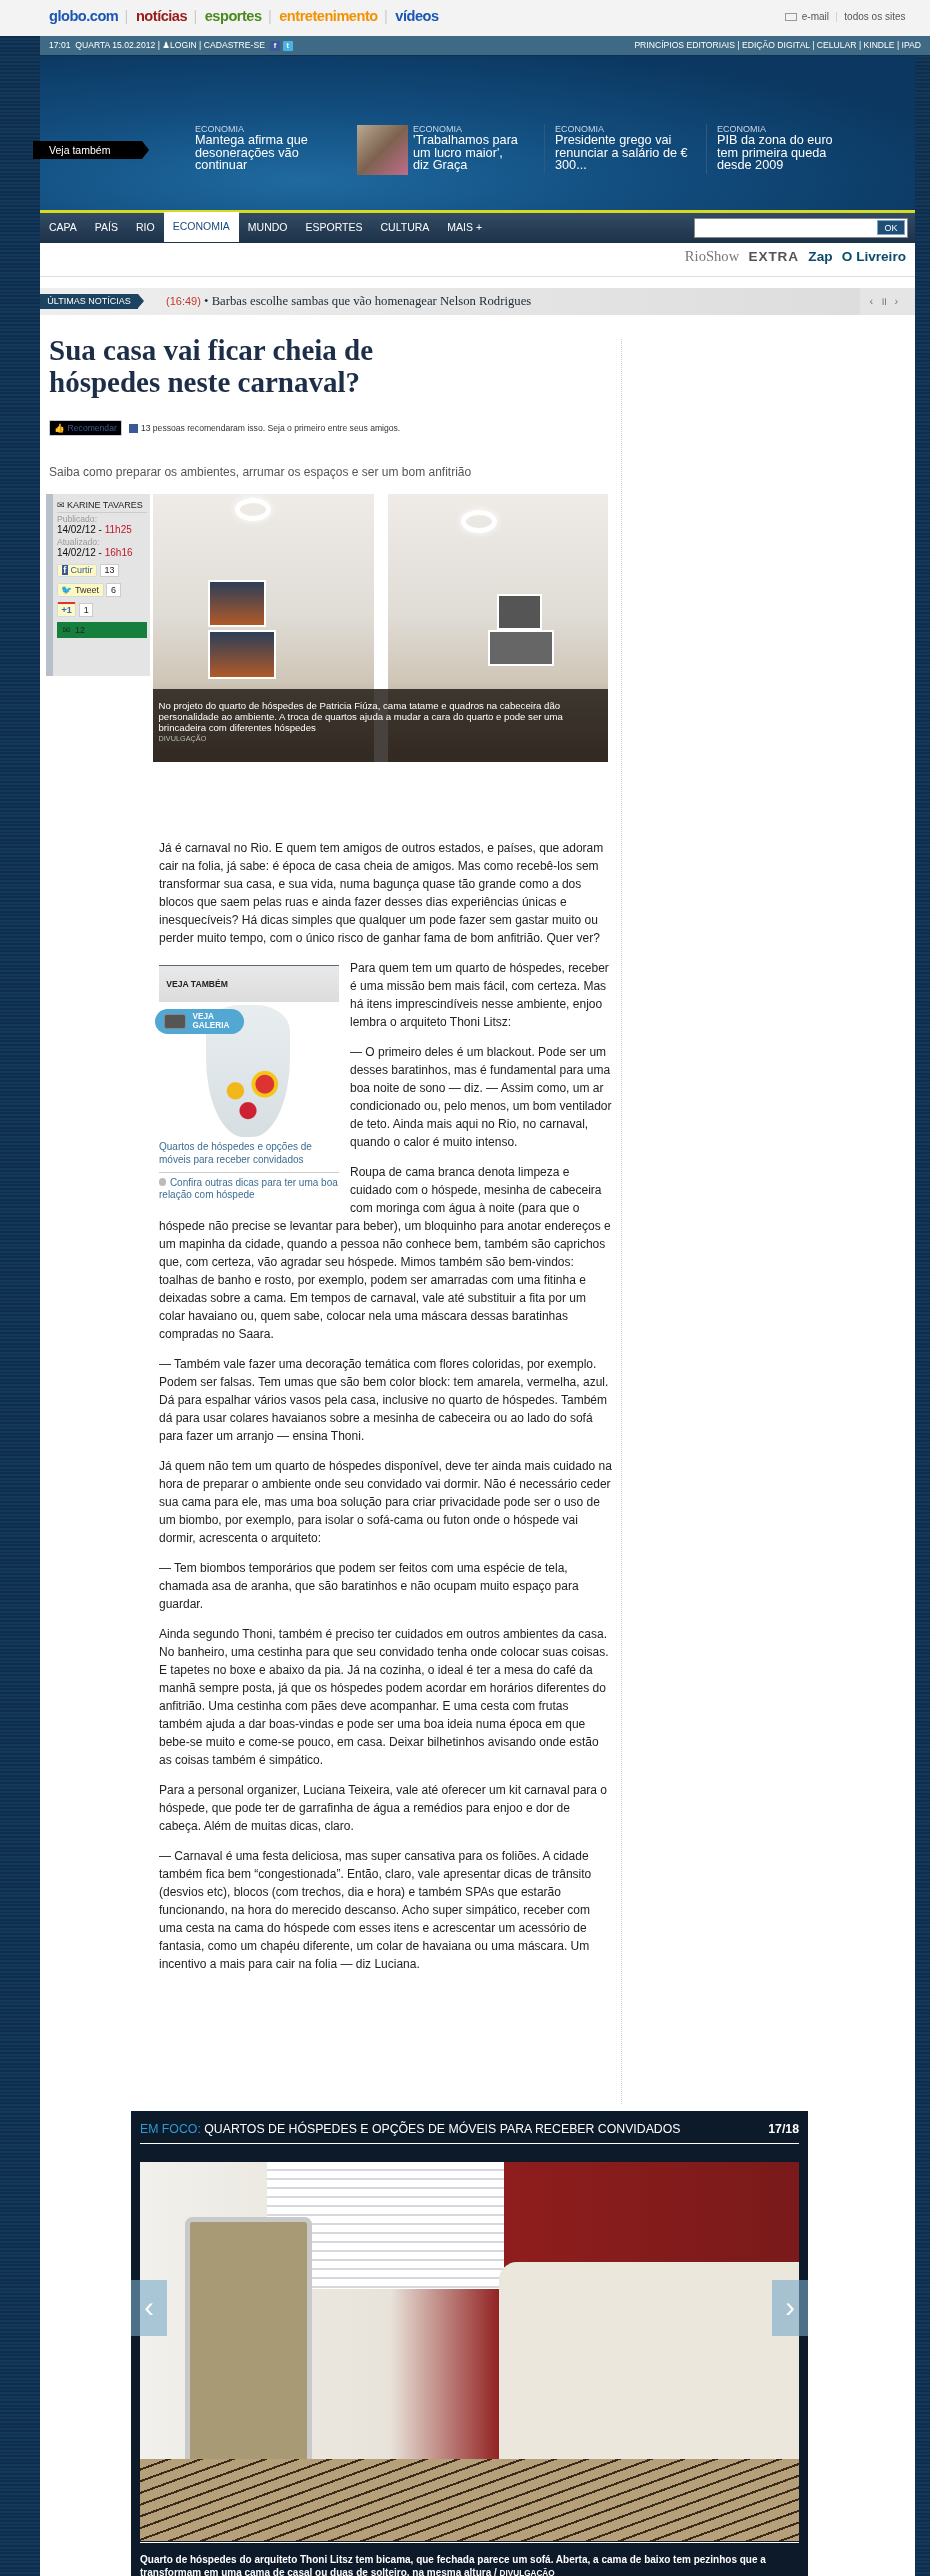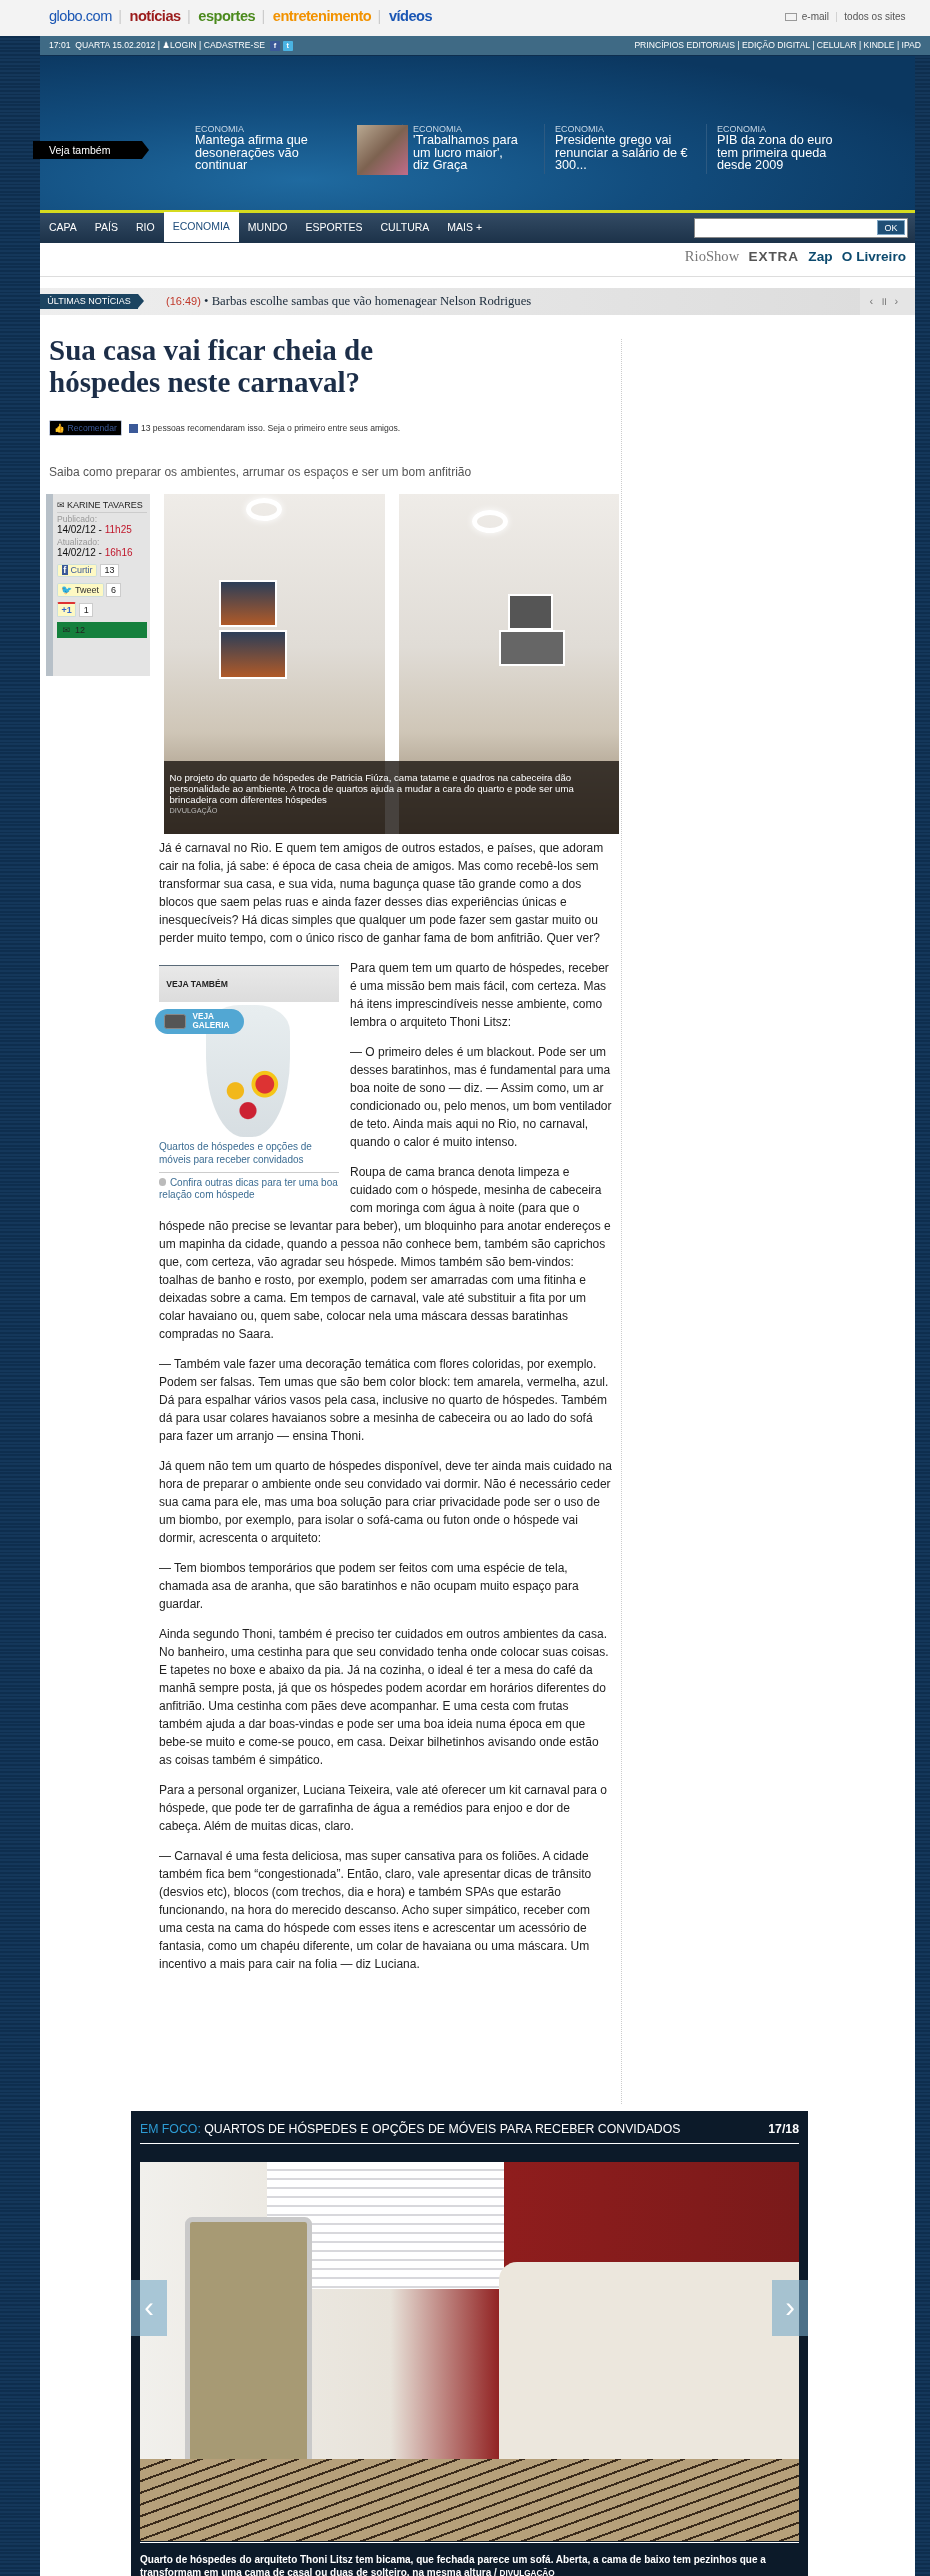--- a/index.html
+++ b/index.html
@@ -54,21 +54,21 @@
 .aside{position:absolute;left:-2.7px;top:160px;width:104px;height:182px;background:#e4e4e4;border-left:7.3px solid #b7c0c8;font-size:9.6px;padding:5.5px 3.6px}
 .aside .author{font-size:9px;line-height:10px;padding-bottom:2px;border-bottom:0.9px solid #ccc}
 .aside .lbl{color:#999;font-size:8.6px;margin-top:1.8px}
 .aside .dt{font-size:10px;color:#111}
 .aside .dt em{color:#c0172b;font-style:normal}
 .aside .social{margin-top:5.5px;font-size:9px}
 .aside .social div{margin-top:5.5px}
 .aside .sb{display:inline-block;padding:0.9px 3.6px;border:0.9px solid #cdd;background:#fef9c3;color:#3b5998;border-radius:1.8px}
 .aside .cnt{display:inline-block;padding:0.9px 3.6px;border:0.9px solid #ccc;background:#fff;margin-left:2.7px}
 .aside .mail{margin-top:5.5px;background:#15803d;padding:2.7px 5.5px}
-.photo{position:absolute;left:115px;top:160px;width:455px;height:340px;display:flex;gap:14px}
+.photo{position:absolute;left:104px;top:160px;width:455px;height:268px;display:flex;gap:14px}
 .photo .p{flex:1;background:linear-gradient(180deg,#efece8 0%,#e0dcd6 45%,#cfc6b7 70%,#8c7a64 100%);position:relative}
 .photo .ring{position:absolute;top:3.6px;width:36px;height:23px;border-radius:50%;border:5.5px solid #fff;box-shadow:0 0 7.3px #fff}
 .photo .frame{position:absolute;background:linear-gradient(#2c3e58,#b05a28);border:2.7px solid #fff}
 .photo .cap{position:absolute;left:0;bottom:0;width:455px;height:73px;background:rgba(30,25,20,0.82);color:#fff;font-size:9.6px;line-height:11px;padding:11px 5.5px 0}
 .photo .cap small{display:block;font-size:7.3px;color:#bbb}
 .body{position:absolute;left:110px;top:505px;width:455px;font-size:12px;line-height:18px;color:#222}
 .body p{margin-bottom:12px}
 .related{float:left;width:180px;margin:5.5px 11px 5.5px 0;font-size:10px}
 .related .hd{background:linear-gradient(#e9e9e9,#dcdcdc);border-top:1.8px solid #5a6a78;padding:9px 7.3px;font-size:8.6px;font-weight:bold;color:#222}
 .related .img{height:136px;position:relative;margin-top:3.6px}
@@ -91,21 +91,21 @@
 .gallery .cap{position:absolute;left:9px;top:431px;width:659px;border-top:0.9px solid #fff;color:#fff;font-size:10px;line-height:12.7px;padding-top:11px;font-weight:bold}
 .gallery .cap small{font-size:8.2px}
 </style>
 </head>
 <body>
 
 <div class="stripes"></div>
 
 <div class="topbar">
   <div class="brand">
-    <span style="color:#1a56b4;font-weight:normal">globo.com</span><span class="sep">|</span>
+    <span style="color:#1a56b4;font-weight:bold">globo.com</span><span class="sep">|</span>
     <span style="color:#9b1b1b;font-weight:bold">notícias</span><span class="sep">|</span>
     <span style="color:#4b8a1d;font-weight:bold">esportes</span><span class="sep">|</span>
     <span style="color:#f29200;font-weight:bold">entretenimento</span><span class="sep">|</span>
     <span style="color:#1a56b4;font-weight:bold">vídeos</span>
   </div>
   <div class="tb-right">
     <span class="env"></span><span>e-mail</span>
     <span style="color:#ccc;margin:0 3.6px">|</span>
     <span>todos os sites</span>
   </div>
@@ -229,21 +229,21 @@
       <p>Já é carnaval no Rio. E quem tem amigos de outros estados, e países, que adoram cair na folia, já sabe: é época de casa cheia de amigos. Mas como recebê-los sem transformar sua casa, e sua vida, numa bagunça quase tão grande como a dos blocos que saem pelas ruas e ainda fazer desses dias experiências únicas e inesquecíveis? Há dicas simples que qualquer um pode fazer sem gastar muito ou perder muito tempo, com o único risco de ganhar fama de bom anfitrião. Quer ver?</p>
       <div class="related">
         <div class="hd">VEJA TAMBÉM</div>
         <div class="img">
           <div class="vase"></div>
           <div class="gal"><span class="cam"></span><span>VEJA GALERIA</span></div>
         </div>
         <div class="ttl">Quartos de hóspedes e opções de móveis para receber convidados</div>
         <div class="more">Confira outras dicas para ter uma boa relação com hóspede</div>
       </div>
-      <p>Para quem tem um quarto de hóspedes, receber é uma missão bem mais fácil, com certeza. Mas há itens imprescindíveis nesse ambiente, como lembra o arquiteto Thoni Litsz:</p>
+      <p>Para quem tem um quarto de hóspedes, receber é uma missão bem mais fácil, com certeza. Mas há itens imprescindíveis nesse ambiente, enjoo lembra o arquiteto Thoni Litsz:</p>
       <p>— O primeiro deles é um blackout. Pode ser um desses baratinhos, mas é fundamental para uma boa noite de sono — diz. — Assim como, um ar condicionado ou, pelo menos, um bom ventilador de teto. Ainda mais aqui no Rio, no carnaval, quando o calor é muito intenso.</p>
       <p>Roupa de cama branca denota limpeza e cuidado com o hóspede, mesinha de cabeceira com moringa com água à noite (para que o hóspede não precise se levantar para beber), um bloquinho para anotar endereços e um mapinha da cidade, quando a pessoa não conhece bem, também são caprichos que, com certeza, vão agradar seu hóspede. Mimos também são bem-vindos: toalhas de banho e rosto, por exemplo, podem ser amarradas com uma fitinha e deixadas sobre a cama. Em tempos de carnaval, vale até substituir a fita por um colar havaiano ou, quem sabe, colocar nela uma máscara dessas baratinhas compradas no Saara.</p>
       <p>— Também vale fazer uma decoração temática com flores coloridas, por exemplo. Podem ser falsas. Tem umas que são bem color block: tem amarela, vermelha, azul. Dá para espalhar vários vasos pela casa, inclusive no quarto de hóspedes. Também dá para usar colares havaianos sobre a mesinha de cabeceira ou ao lado do sofá para fazer um arranjo — ensina Thoni.</p>
       <p>Já quem não tem um quarto de hóspedes disponível, deve ter ainda mais cuidado na hora de preparar o ambiente onde seu convidado vai dormir. Não é necessário ceder sua cama para ele, mas uma boa solução para criar privacidade pode ser o uso de um biombo, por exemplo, para isolar o sofá-cama ou futon onde o hóspede vai dormir, acrescenta o arquiteto:</p>
       <p>— Tem biombos temporários que podem ser feitos com uma espécie de tela, chamada asa de aranha, que são baratinhos e não ocupam muito espaço para guardar.</p>
       <p>Ainda segundo Thoni, também é preciso ter cuidados em outros ambientes da casa. No banheiro, uma cestinha para que seu convidado tenha onde colocar suas coisas. E tapetes no boxe e abaixo da pia. Já na cozinha, o ideal é ter a mesa do café da manhã sempre posta, já que os hóspedes podem acordar em horários diferentes do anfitrião. Uma cestinha com pães deve acompanhar. E uma cesta com frutas também ajuda a dar boas-vindas e pode ser uma boa ideia numa época em que bebe-se muito e come-se pouco, em casa. Deixar bilhetinhos avisando onde estão as coisas também é simpático.</p>
       <p>Para a personal organizer, Luciana Teixeira, vale até oferecer um kit carnaval para o hóspede, que pode ter de garrafinha de água a remédios para enjoo e dor de cabeça. Além de muitas dicas, claro.</p>
       <p>— Carnaval é uma festa deliciosa, mas super cansativa para os foliões. A cidade também fica bem “congestionada”. Então, claro, vale apresentar dicas de trânsito (desvios etc), blocos (com trechos, dia e hora) e também SPAs que estarão funcionando, na hora do merecido descanso. Acho super simpático, receber com uma cesta na cama do hóspede com esses itens e acrescentar um acessório de fantasia, como um chapéu diferente, um colar de havaiana ou uma máscara. Um incentivo a mais para cair na folia — diz Luciana.</p>
     </div>
   </div>

